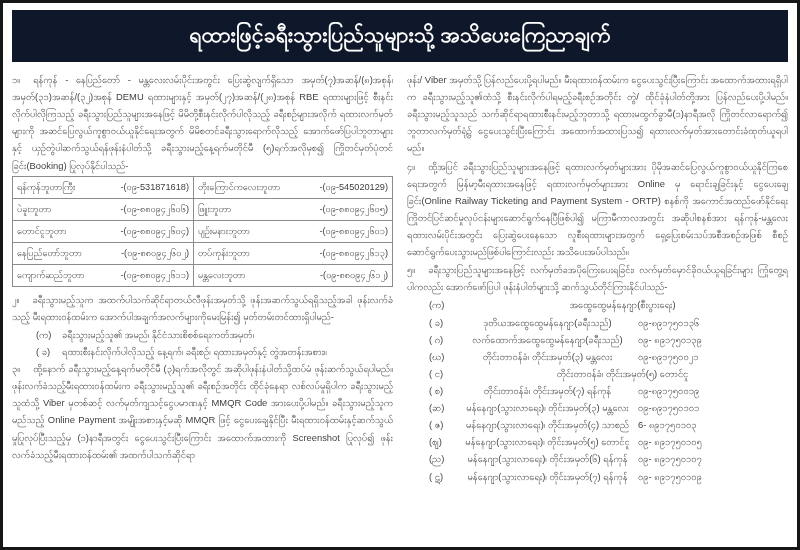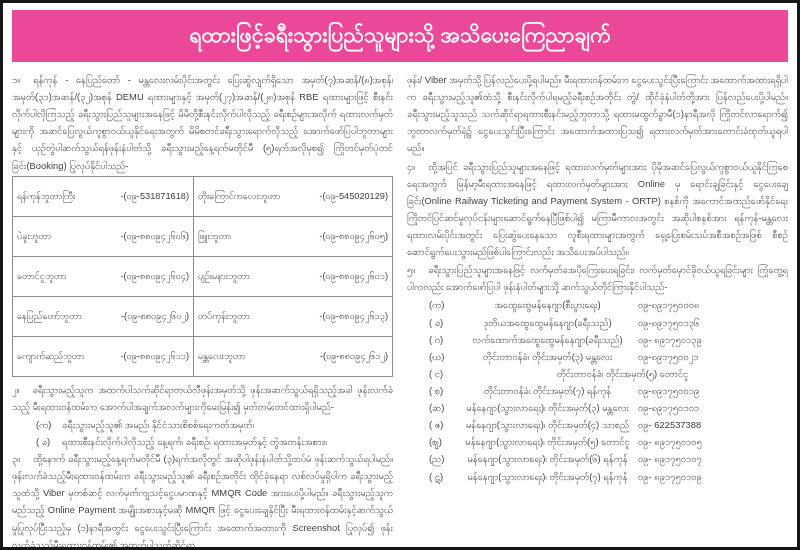--- a/index.html
+++ b/index.html
@@ -3,21 +3,21 @@
 <meta charset="utf-8">
 <style>
   html,body{margin:0;padding:0;}
   body{width:800px;height:550px;background:#ffffff;font-family:"Liberation Sans","DejaVu Sans",sans-serif;}
   .page{
     width:800px;height:550px;box-sizing:border-box;
     background:#ffffff;border:3px solid #161616;
     padding:6px 9px 4px;overflow:hidden;color:#3f3f3f;
   }
   .banner{
-    background:#ec4899;height:52px;
+    background:#0f172a;height:52px;
     display:flex;align-items:center;justify-content:center;
     margin:1px 0 9px;
   }
   .banner-title{
     color:#ffffff;font-size:21px;font-weight:bold;margin:0;
     letter-spacing:.2px;text-align:center;
   }
   .content{
     display:flex;gap:14px;
     font-size:9.4px;line-height:1.82;text-align:justify;
@@ -26,21 +26,21 @@
   .para{margin:0 0 1px;}
   .num{display:inline-block;padding-right:13px;font-weight:normal;}
   .sub{padding-left:24px;display:flex;}
   .sub .lbl{flex:none;width:26px;}
   .sub .txt{flex:1;text-align:left;}
   .booking-table{
     width:100%;border-collapse:collapse;margin:2px 0 4px;
     font-size:9.2px;line-height:1.6;
   }
   .booking-table td{
-    border:1px solid #8c8c8c;padding:11px 4px;height:17px;vertical-align:middle;
+    border:1px solid #8c8c8c;padding:2px 4px;height:17px;vertical-align:middle;
   }
   .cellflex{display:flex;justify-content:space-between;gap:3px;}
   .cellflex .st{white-space:nowrap;overflow:hidden;}
   .cellflex .ph{white-space:nowrap;flex:none;}
   .contact{display:flex;padding-left:22px;}
   .contact .lbl{flex:none;width:28px;}
   .contact .nm{flex:1;text-align:center;overflow:hidden;white-space:nowrap;}
   .contact .ph{flex:none;width:150px;text-align:left;white-space:nowrap;}
 </style>
 </head>
@@ -152,21 +152,20 @@
 
       <p class="para"><span>ဖုန်း/ Viber အမှတ်သို့ ပြန်လည်ပေးပို့ရပါမည်။ မီးရထားဝန်ထမ်းက ငွေပေးသွင်းပြီးကြောင်း အထောက်အထားရရှိပါက ခရီးသွားမည့်သူ၏ထံသို့ စီးနင်းလိုက်ပါရမည့်ခရီးစဉ်အတိုင်း တွဲ/ ထိုင်ခုံနံပါတ်တို့အား ပြန်လည်ပေးပို့ပါမည်။ ခရီးသွားမည့်သူသည် သက်ဆိုင်ရာရထားစီးနင်းမည့်ဘူတာသို့ ရထားမထွက်ခွာမီ(၁)နာရီအလို ကြိုတင်လာရောက်၍ ဘူတာလက်မှတ်ရုံ၌ ငွေပေးသွင်းပြီးကြောင်း အထောက်အထားပြသ၍ ရထားလက်မှတ်အားတောင်းခံထုတ်ယူရပါမည်။</span></p>
 
       <p class="para"><span class="num">၄။</span><span>ထို့အပြင် ခရီးသွားပြည်သူများအနေဖြင့် ရထားလက်မှတ်များအား ပိုမိုအဆင်ပြေလွယ်ကူစွာဝယ်ယူနိုင်ကြစေရေးအတွက် မြန်မာ့မီးရထားအနေဖြင့် ရထားလက်မှတ်များအား Online မှ ရောင်းချခြင်းနှင့် ငွေပေးချေခြင်း(Online Railway Ticketing and Payment System - ORTP) စနစ်ကို အကောင်အထည်ဖော်နိုင်ရေး ကြိုတင်ပြင်ဆင်မှုလုပ်ငန်းများဆောင်ရွက်နေပြီဖြစ်ပါ၍ မကြာမီကာလအတွင်း အဆိုပါစနစ်အား ရန်ကုန်-မန္တလေးရထားလမ်းပိုင်းအတွင်း ပြေးဆွဲပေးနေသော လူစီးရထားများအတွက် ရှေ့ပြေးစမ်းသပ်အစီအစဉ်အဖြစ် စီစဉ်ဆောင်ရွက်ပေးသွားမည်ဖြစ်ပါကြောင်းလည်း အသိပေးအပ်ပါသည်။</span></p>
 
       <p class="para"><span class="num">၅။</span><span>ခရီးသွားပြည်သူများအနေဖြင့် လက်မှတ်ခအပိုကြေးပေးရခြင်း၊ လက်မှတ်မှောင်ခိုဝယ်ယူရခြင်းများ ကြုံတွေ့ရပါကလည်း အောက်ဖော်ပြပါ ဖုန်းနံပါတ်များသို့ ဆက်သွယ်တိုင်ကြားနိုင်ပါသည်-</span></p>
 
       <div class="contact">
         <span class="lbl">(က)</span>
         <span class="nm">အထွေထွေမန်နေဂျာ(စီးပွားရေး)</span>
-        <span class="ph">၀၉-၈၉၁၇၅၀၀၀၈</span>
       </div>
       <div class="contact">
         <span class="lbl">( ခ)</span>
         <span class="nm">ဒုတိယအထွေထွေမန်နေဂျာ(ခရီးသည်)</span>
         <span class="ph">၀၉-၈၉၁၇၅၀၁၃၆</span>
       </div>
       <div class="contact">
         <span class="lbl">( ဂ)</span>
         <span class="nm">လက်ထောက်အထွေထွေမန်နေဂျာ(ခရီးသည်)</span>
         <span class="ph">၀၉- ၈၉၁၇၅၀၁၃၉</span>
@@ -186,21 +185,21 @@
         <span class="ph">၀၉-၈၉၁၇၅၀၀၁၉</span>
       </div>
       <div class="contact">
         <span class="lbl">(ဆ)</span>
         <span class="nm">မန်နေဂျာ(သွားလာရေး)၊ တိုင်းအမှတ်(၃) မန္တလေး</span>
         <span class="ph">၀၉-၈၉၁၇၅၀၁၀၁</span>
       </div>
       <div class="contact">
         <span class="lbl">( ဇ)</span>
         <span class="nm">မန်နေဂျာ(သွားလာရေး)၊ တိုင်းအမှတ်(၄) သာစည်</span>
-        <span class="ph">၀၉- 622537388</span>
+        <span class="ph">6- ၈၉၁၇၅၀၁၀၃</span>
       </div>
       <div class="contact">
         <span class="lbl">(ဈ)</span>
         <span class="nm">မန်နေဂျာ(သွားလာရေး)၊ တိုင်းအမှတ်(၅) တောင်ငူ</span>
         <span class="ph">၀၉- ၈၉၁၇၅၀၁၀၅</span>
       </div>
       <div class="contact">
         <span class="lbl">(ည)</span>
         <span class="nm">မန်နေဂျာ(သွားလာရေး)၊ တိုင်းအမှတ်(၆) ရန်ကုန်</span>
         <span class="ph">၀၉- ၈၉၁၇၅၀၁၀၇</span>

